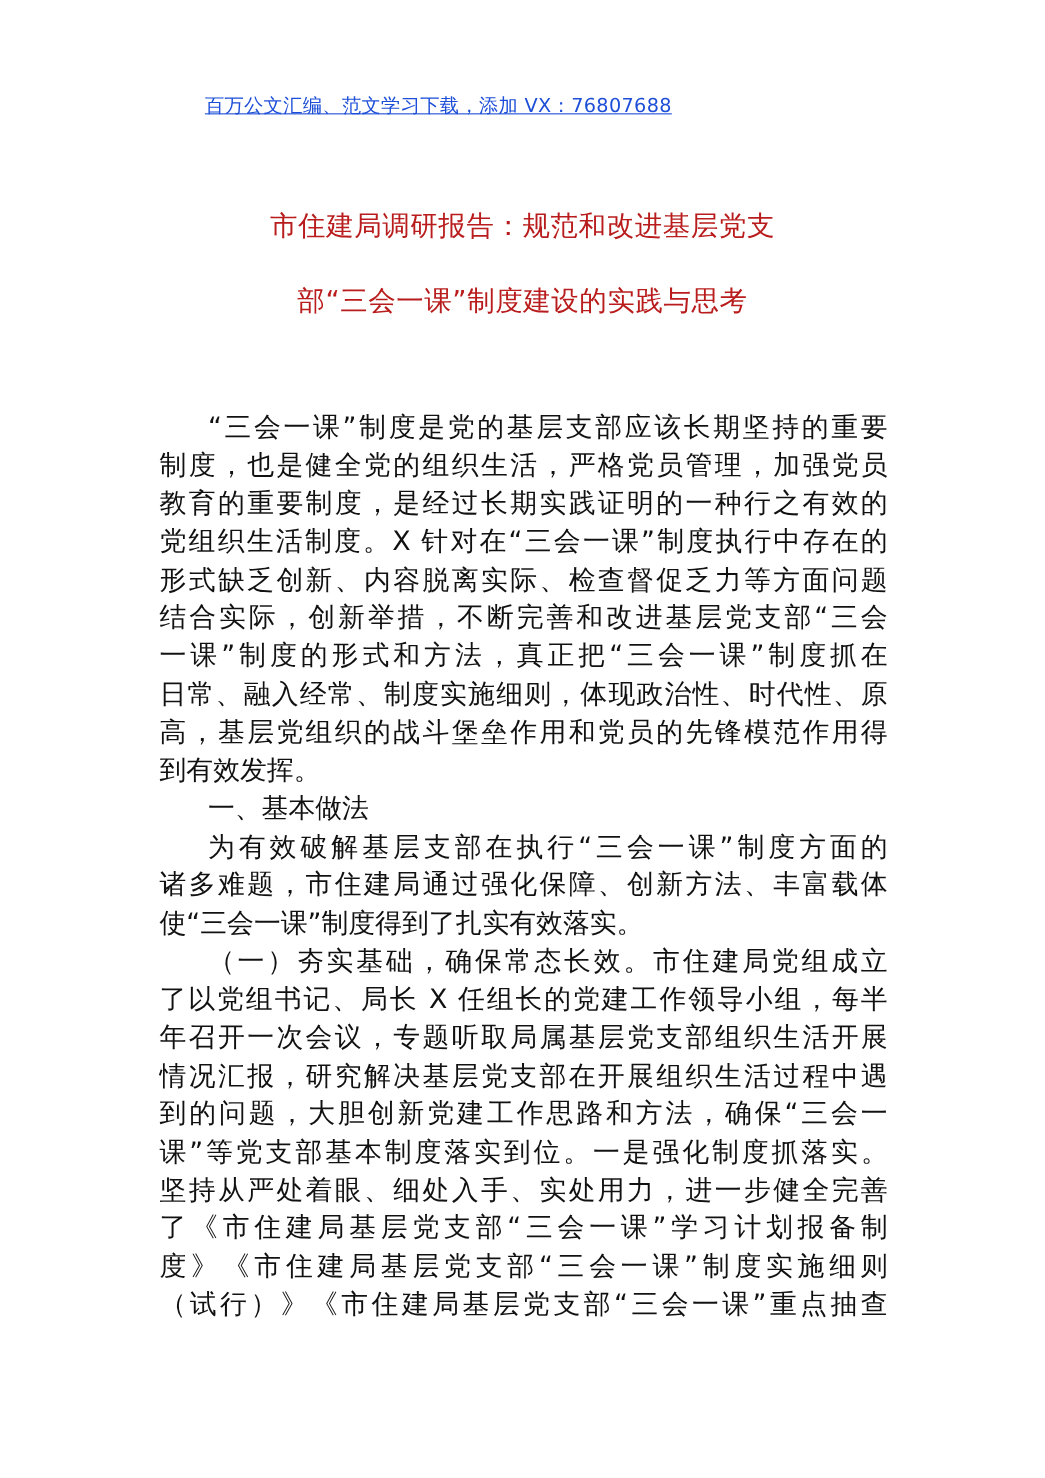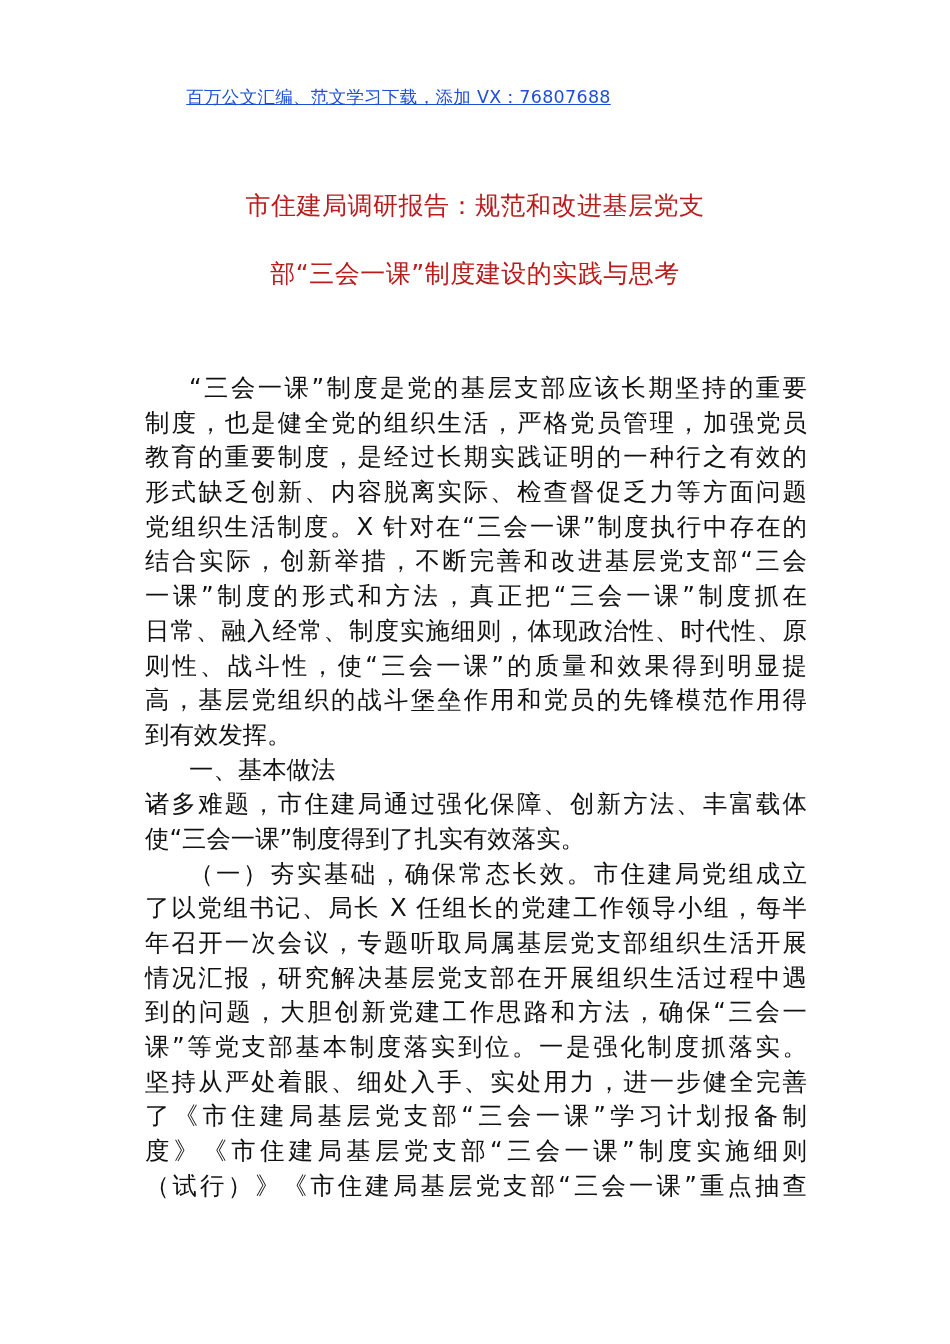--- a/index.html
+++ b/index.html
@@ -20,33 +20,33 @@
 <div class="title">
   <div>市住建局调研报告：规范和改进基层党支</div>
   <div>部“三会一课”制度建设的实践与思考</div>
 </div>
 
 <div class="body">
   <div>
     <div class="line indent">“三会一课”制度是党的基层支部应该长期坚持的重要</div>
     <div class="line">制度，也是健全党的组织生活，严格党员管理，加强党员</div>
     <div class="line">教育的重要制度，是经过长期实践证明的一种行之有效的</div>
+    <div class="line">党组织生活制度。X 针对在“三会一课”制度执行中存在的</div>
     <div class="line">形式缺乏创新、内容脱离实际、检查督促乏力等方面问题</div>
-    <div class="line">党组织生活制度。X 针对在“三会一课”制度执行中存在的</div>
     <div class="line">结合实际，创新举措，不断完善和改进基层党支部“三会</div>
     <div class="line">一课”制度的形式和方法，真正把“三会一课”制度抓在</div>
     <div class="line">日常、融入经常、制度实施细则，体现政治性、时代性、原</div>
-    <div class="line">则性、战斗性，使“三会一课”的质量和效果得到明显提</div>
     <div class="line">高，基层党组织的战斗堡垒作用和党员的先锋模范作用得</div>
     <div class="line last">到有效发挥。</div>
   </div>
 
   <div class="line indent last">一、基本做法</div>
 
   <div>
+    <div class="line indent">为有效破解基层支部在执行“三会一课”制度方面的</div>
     <div class="line">诸多难题，市住建局通过强化保障、创新方法、丰富载体</div>
     <div class="line last">使“三会一课”制度得到了扎实有效落实。</div>
   </div>
 
   <div>
     <div class="line indent">（一）夯实基础，确保常态长效。市住建局党组成立</div>
     <div class="line">了以党组书记、局长 X 任组长的党建工作领导小组，每半</div>
     <div class="line">年召开一次会议，专题听取局属基层党支部组织生活开展</div>
     <div class="line">情况汇报，研究解决基层党支部在开展组织生活过程中遇</div>
     <div class="line">到的问题，大胆创新党建工作思路和方法，确保“三会一</div>

